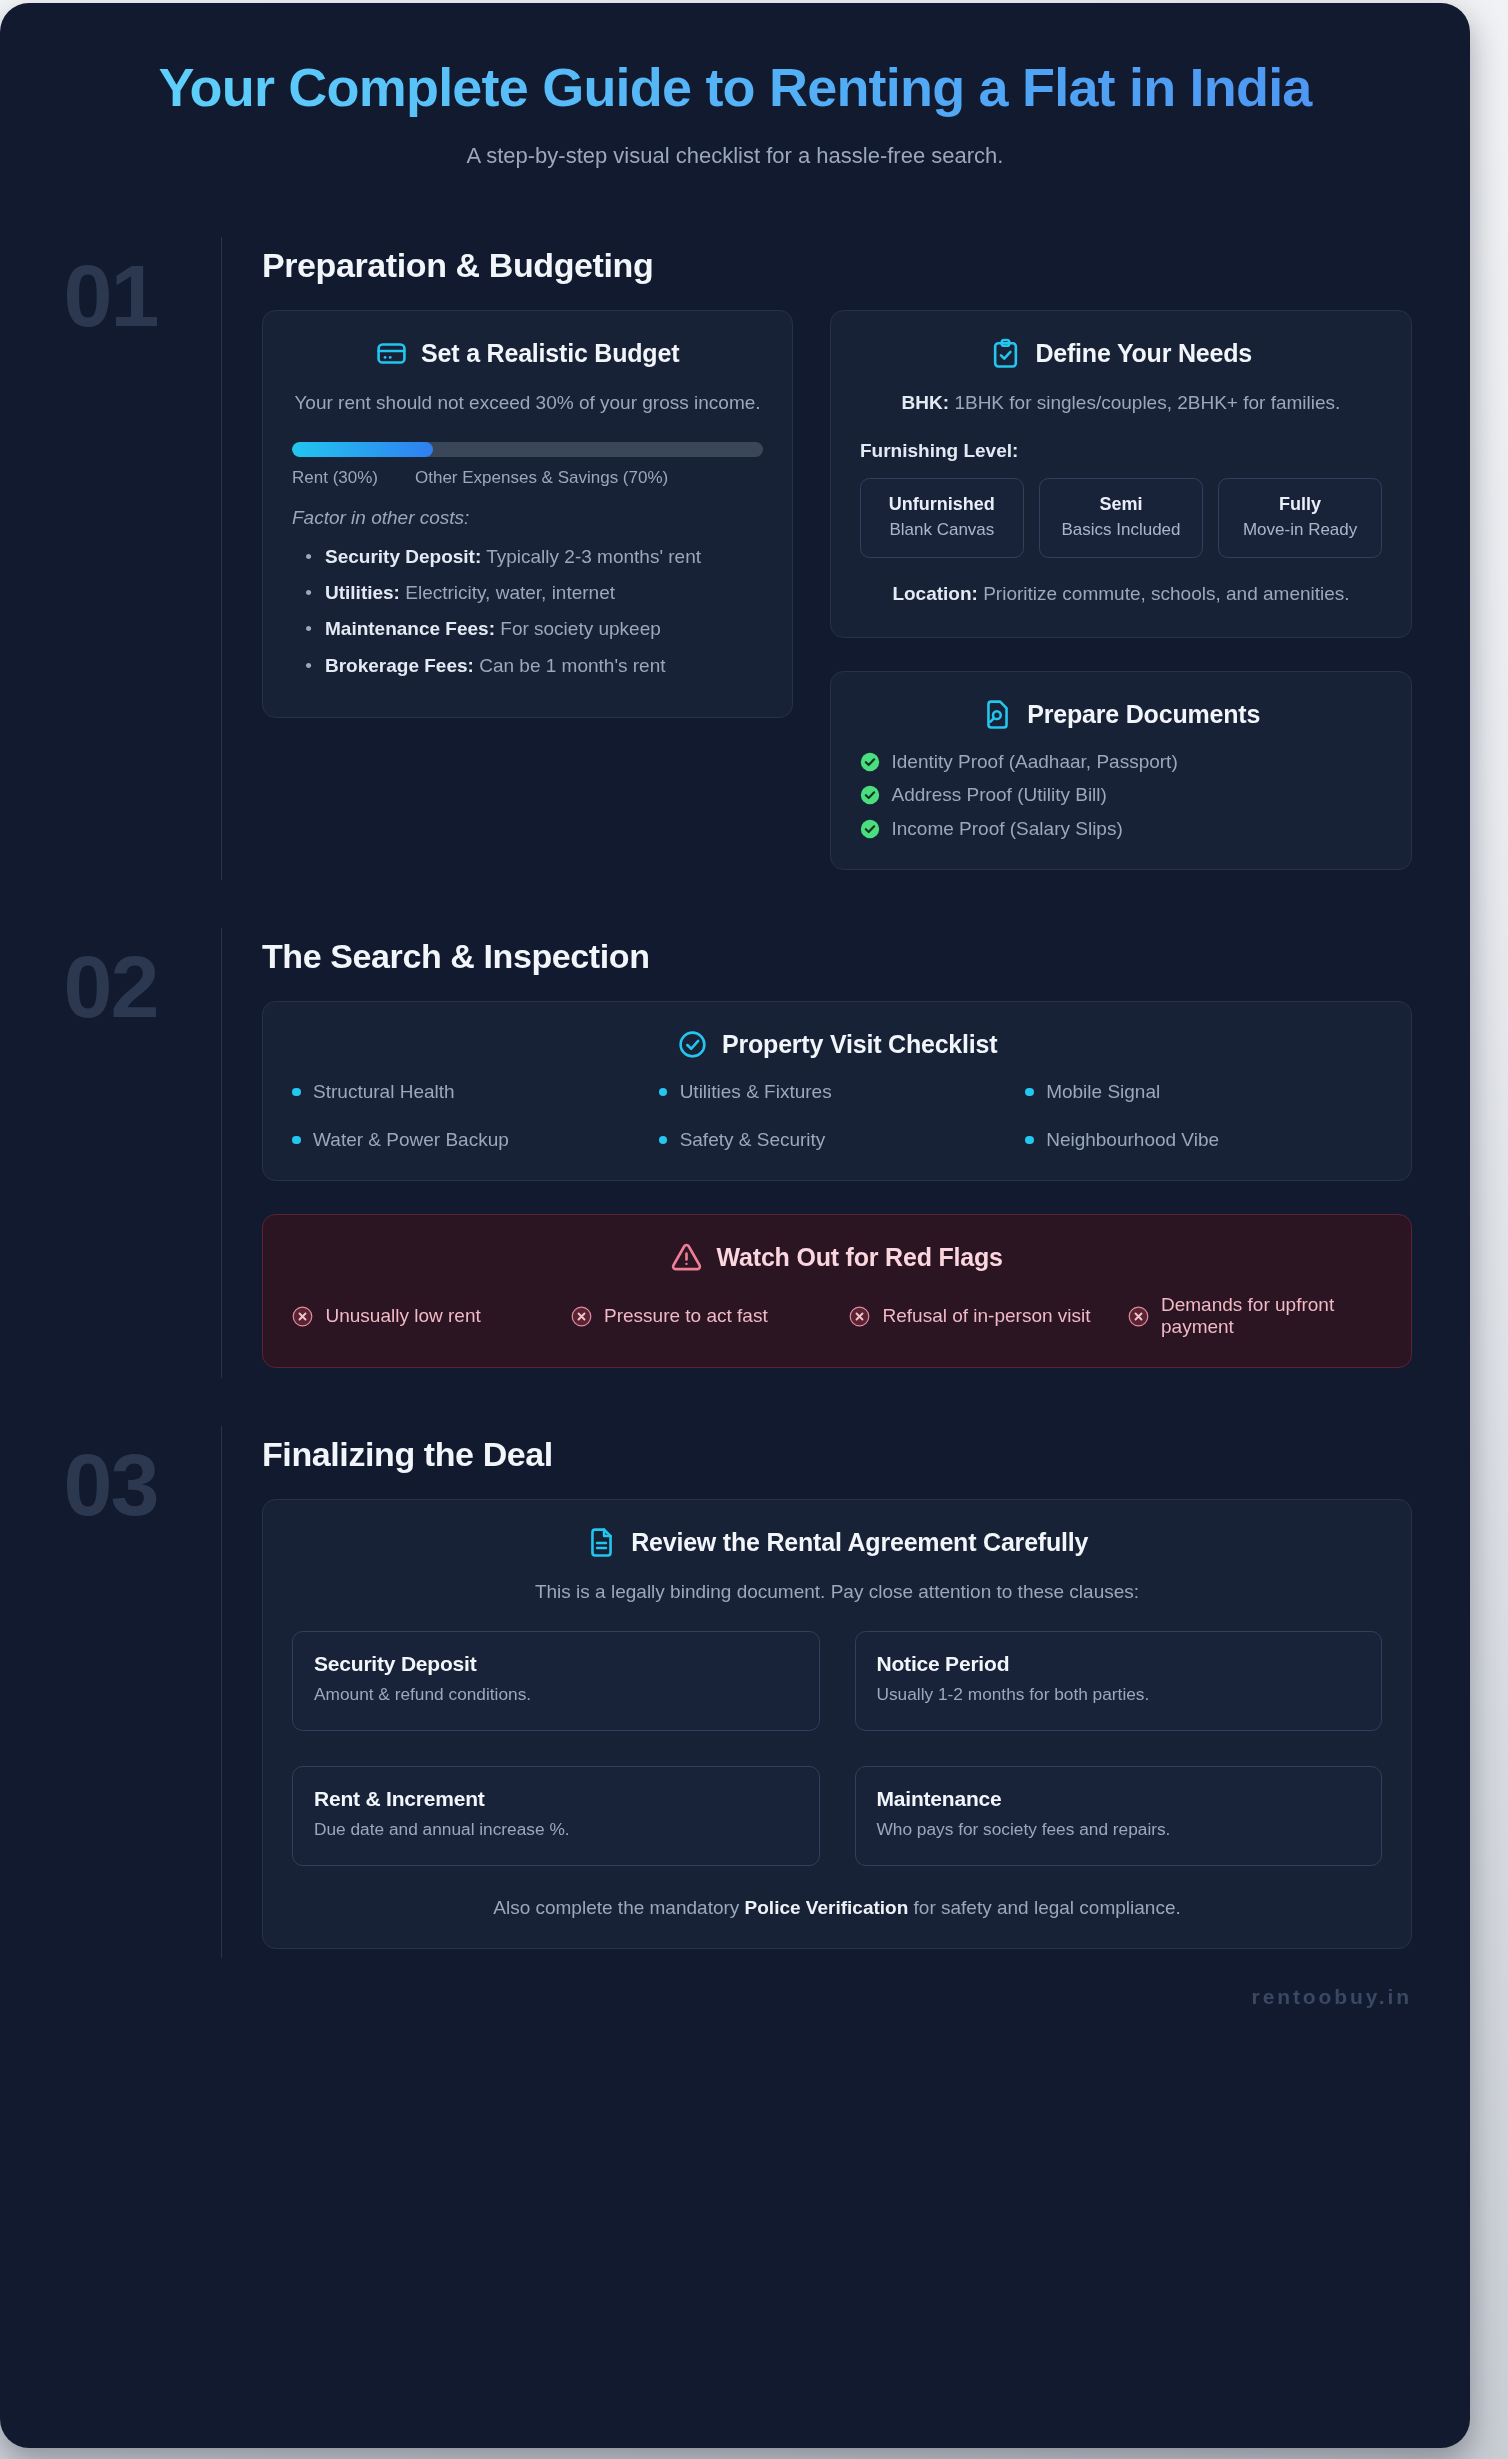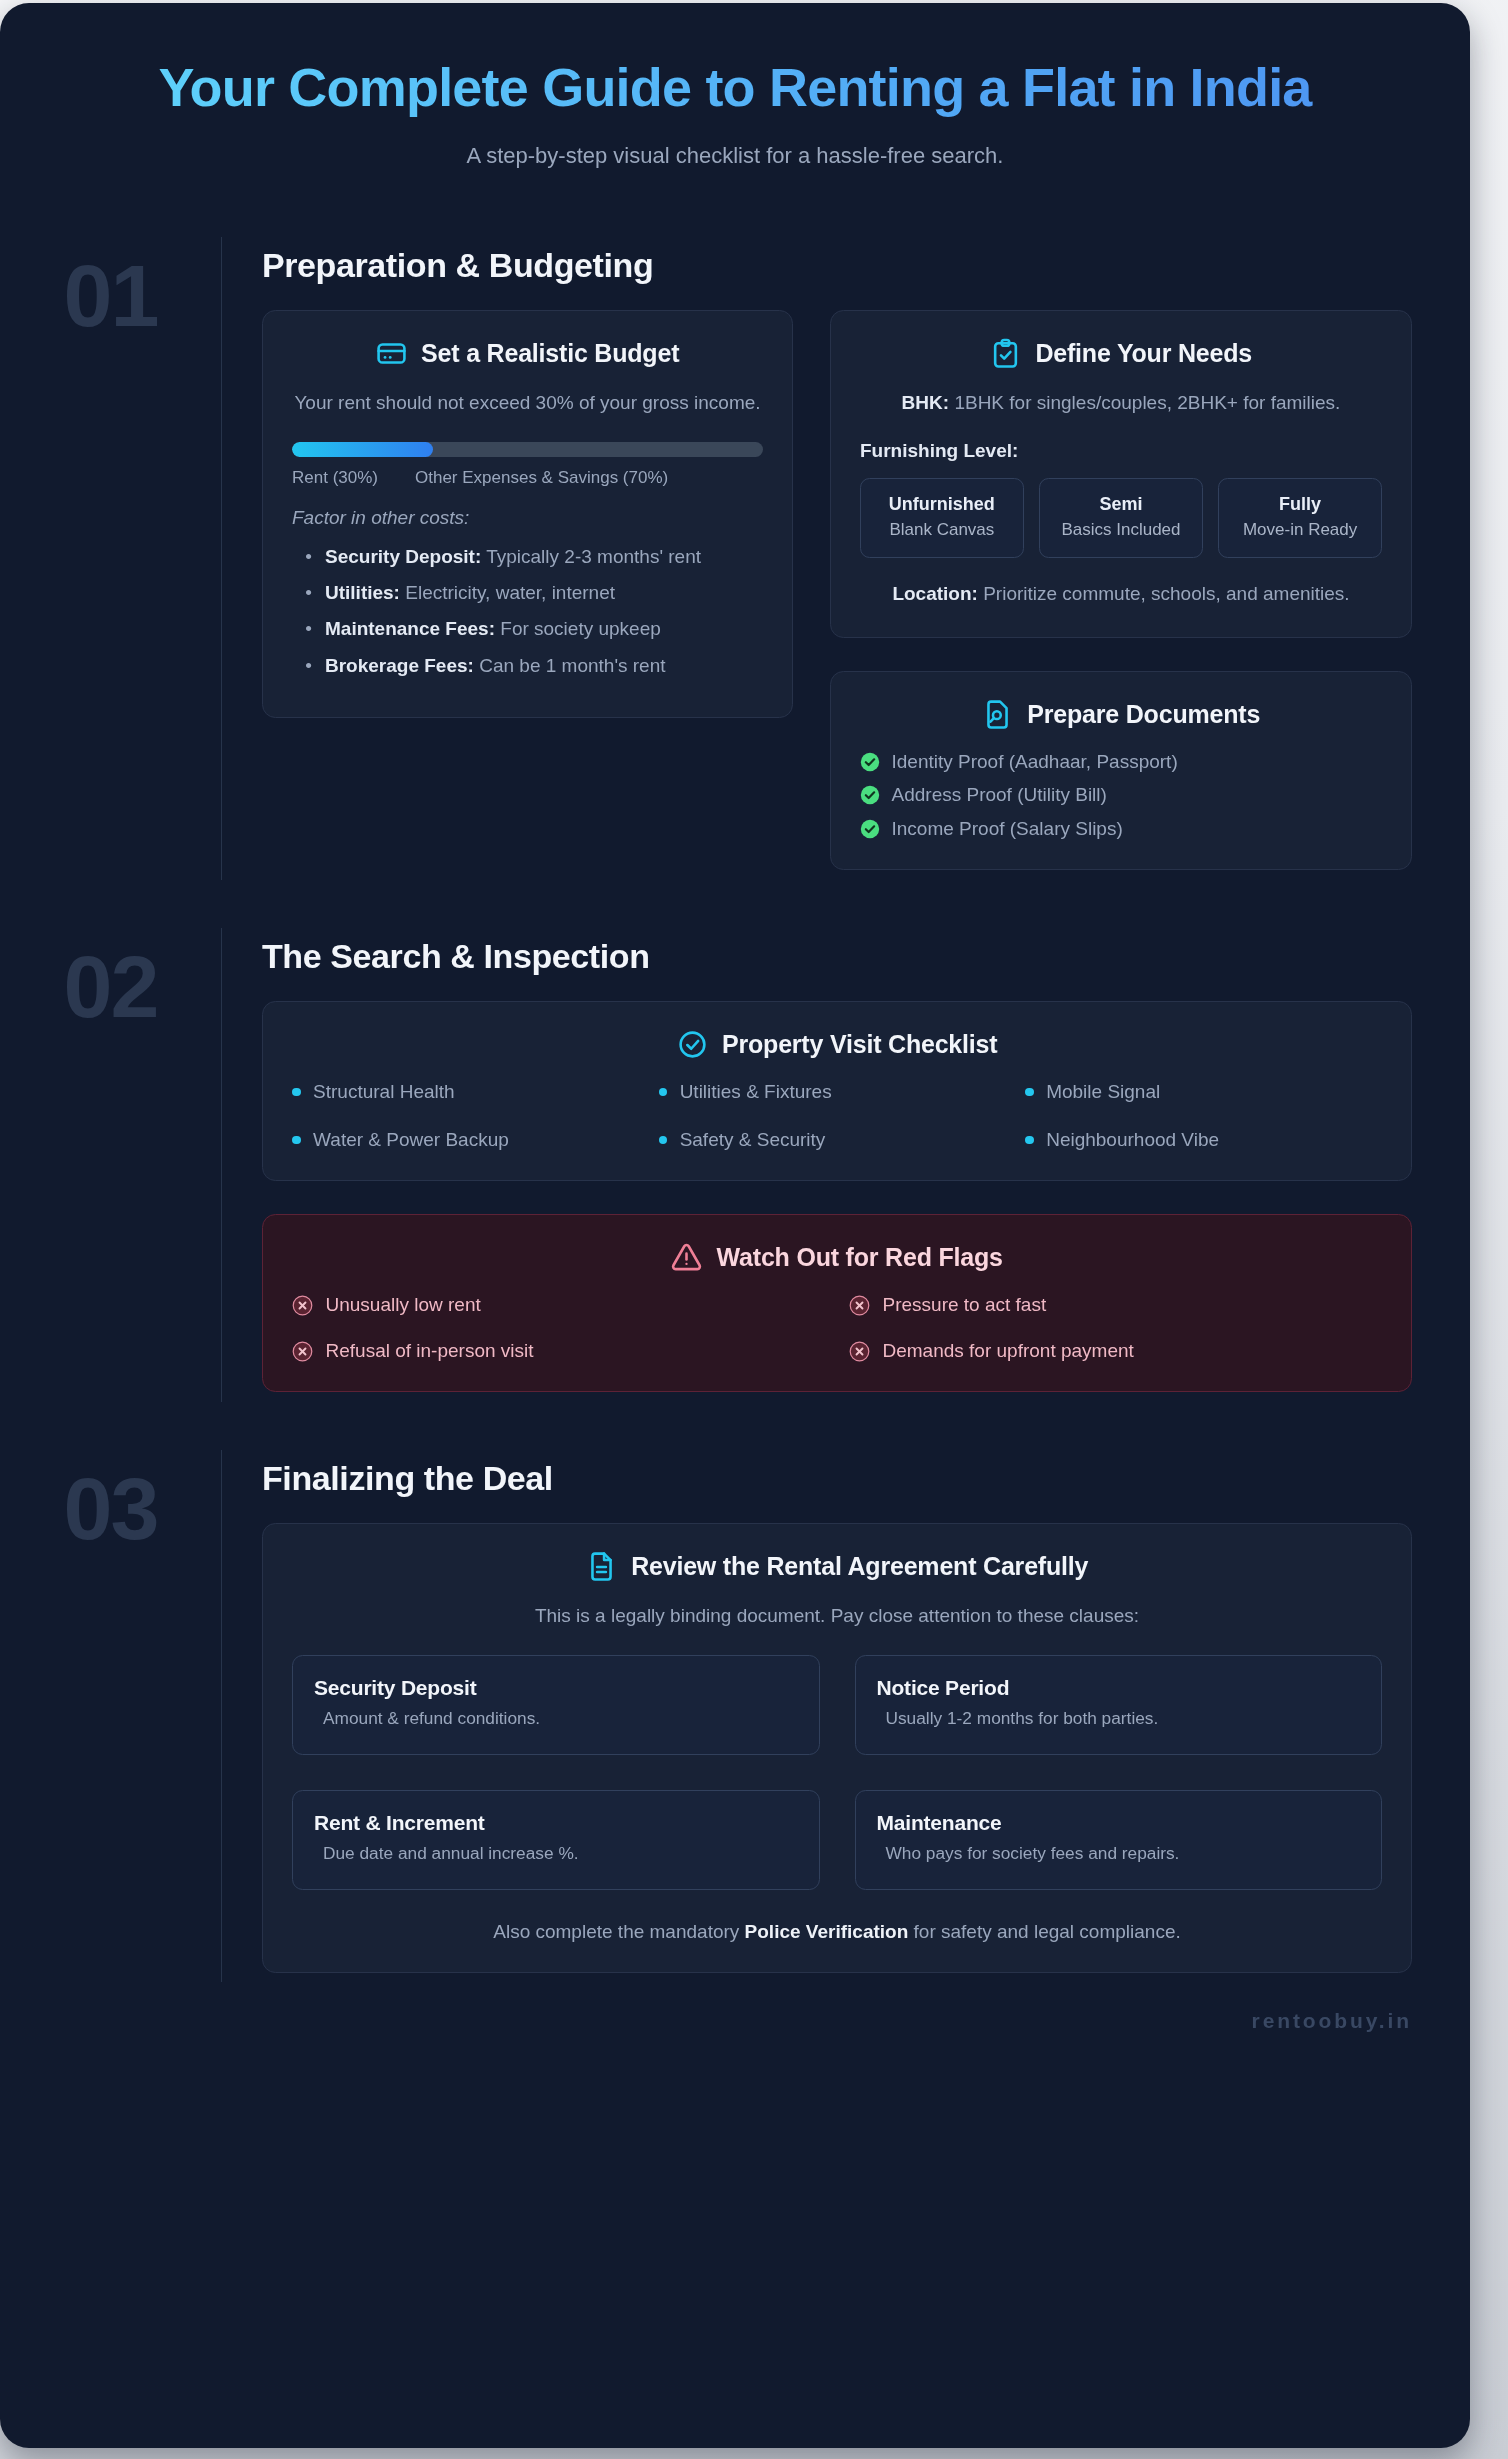--- a/index.html
+++ b/index.html
@@ -166,34 +166,34 @@
   .chk-item { display: flex; align-items: center; gap: 12.5px; font-size: 19px; color: #9aa7bd; }
   .dot { width: 8.6px; height: 8.6px; border-radius: 50%; background: #24c7ef; flex: 0 0 8.6px; }
 
   
   .card.danger {
     background: #2b1522;
     border: 1px solid #5d2236;
     margin-top: 33px;
   }
   .card.danger .ttl { color: #fbd6de; }
-  .flag-grid { display: grid; grid-template-columns: repeat(2,1fr); row-gap: 21px; column-gap: 19px; gap: 24px; }
+  .flag-grid { display: grid; grid-template-columns: repeat(4,1fr); row-gap: 21px; column-gap: 19px; gap: 24px; }
   .flag { display: flex; align-items: center; gap: 12.5px; font-size: 19px; color: #f0b9c5; }
   .xic { width: 21px; height: 21px; flex: 0 0 21px; }
 
   
   .clause-grid { display: grid; grid-template-columns: repeat(2,1fr); gap: 35px; margin-top: 25px; }
   .clause {
     border: 1px solid #31405c;
     border-radius: 10.6px;
     padding: 20px 21px 25px;
     background: #18233a;
   }
   .clause .c-h { font-size: 21px; font-weight: 700; color: #f2f5fa; letter-spacing:-0.2px; }
-  .clause .c-d { font-size: 17.3px; color: #9aa7bd; margin-top: 7.7px; margin-left: 9px; }
+  .clause .c-d { font-size: 17.3px; color: #9aa7bd; margin-top: 7.7px; }
   .foot-note {
     margin-top: 31px;
     text-align: center;
     font-size: 19px;
     color: #9aa7bd;
   }
   .foot-note b { color: #eef2f8; font-weight: 700; }
 
   .brand {
     text-align: right;

